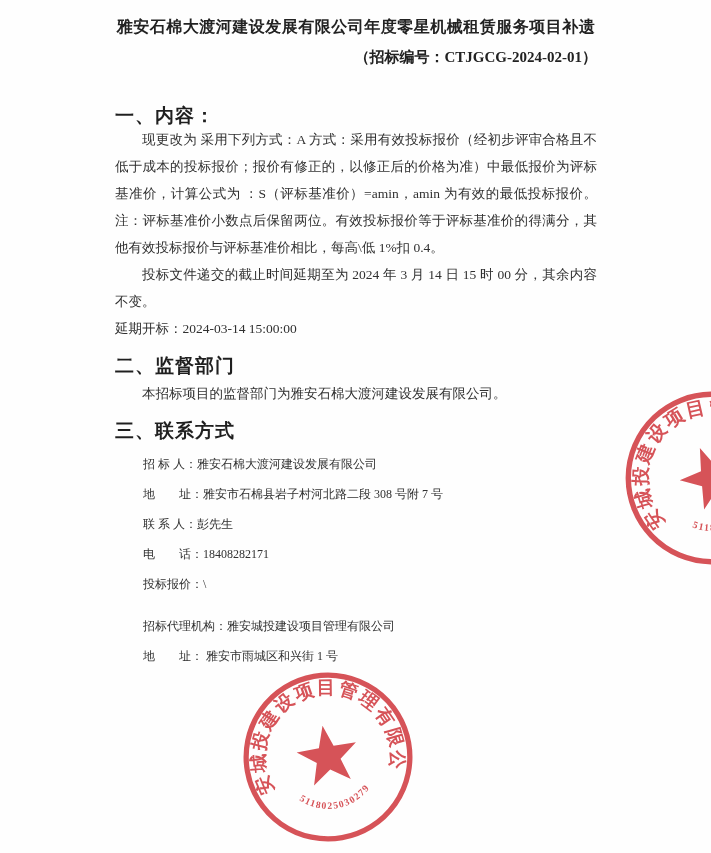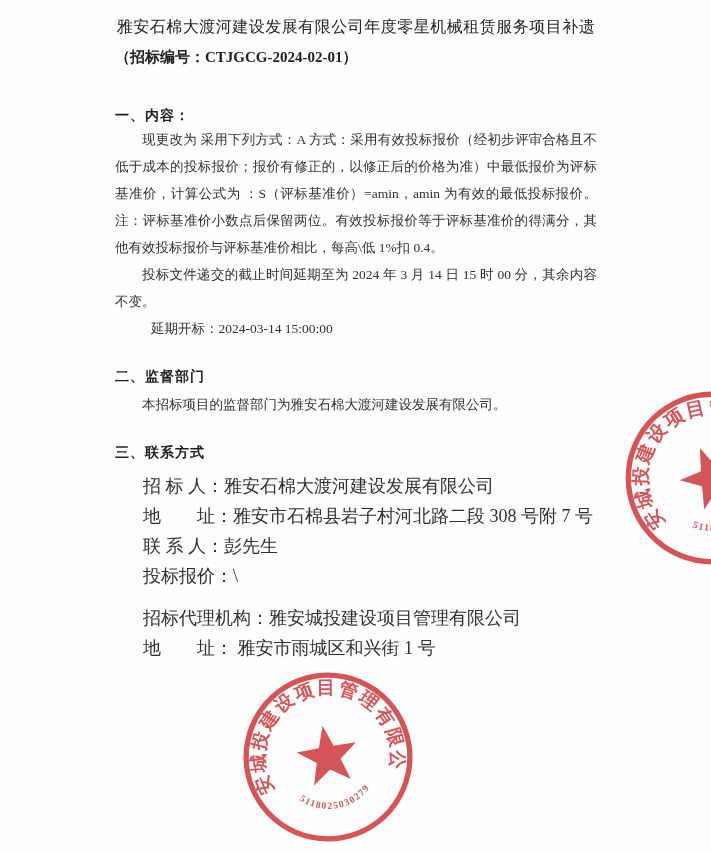--- a/index.html
+++ b/index.html
@@ -3,40 +3,40 @@
 <meta charset="utf-8">
 <style>
   html,body { margin:0; padding:0; background:#e8e8e8; }
   .page {
     width:711px; height:853px; position:relative; overflow:hidden;
     background:#fefefe; margin:0 auto;
     font-family:"Liberation Serif", serif; color:#2d2d2d;
   }
   .inner { padding:16px 114px 0 115px; }
   .doc-title {
-    font-size:16px; font-weight:400; text-align:center;
+    font-size:16px; font-weight:700; text-align:center;
     line-height:22px; letter-spacing:0.5px; color:#222;
   }
   .doc-subtitle {
-    font-size:15px; font-weight:700; text-align:left;
+    font-size:15px; font-weight:700; text-align:right;
     line-height:20px; margin-top:9px; color:#222;
   }
   .sec-h {
-    font-size:14px; font-weight:700; line-height:21px;
+    font-size:19px; font-weight:700; line-height:21px;
     margin-top:38px; letter-spacing:1px; color:#1f1f1f;
   }
-  .sec-h.tight { margin-top:24px; }
+  .sec-h.tight { margin-top:13px; }
   .para {
     font-size:13.5px; line-height:27px; text-align:justify;
     text-indent:2em; margin:0; color:#303030;
   }
   .para.first { margin-top:4px; }
-  .plain-line { font-size:13.5px; line-height:27px; color:#303030;margin-left:36px; }
+  .plain-line { font-size:13.5px; line-height:27px; color:#303030; }
   .contact { margin-top:8px; }
-  .cline { font-size:18px; line-height:30px; padding-left:28px; color:#303030; white-space:pre-wrap; }
+  .cline { font-size:12px; line-height:30px; padding-left:28px; color:#303030; white-space:pre-wrap; }
   .agency { margin-top:12px; }
   .stamp { position:absolute; mix-blend-mode:multiply; opacity:0.88; }
   .stamp-right  { left:622px; top:388px; width:180px; height:180px; transform:rotate(-22deg); }
   .stamp-bottom { left:240px; top:669px; width:176px; height:176px; transform:rotate(-10deg); }
   .seal-text { font-family:"Liberation Serif", serif; font-weight:700; }
 </style>
 </head>
 <body>
 
 <div class="page">
@@ -51,20 +51,21 @@
     <div class="plain-line">延期开标：2024-03-14 15:00:00</div>
 
     <div class="sec-h tight">二、监督部门</div>
     <p class="para first">本招标项目的监督部门为雅安石棉大渡河建设发展有限公司。</p>
 
     <div class="sec-h tight">三、联系方式</div>
     <div class="contact">
       <div class="cline">招 标 人：雅安石棉大渡河建设发展有限公司</div>
       <div class="cline">地　　址：雅安市石棉县岩子村河北路二段 308 号附 7 号</div>
       <div class="cline">联 系 人：彭先生</div>
+      <div class="cline">电　　话：18408282171</div>
       <div class="cline">投标报价：\</div>
     </div>
 
     <div class="agency">
       <div class="cline">招标代理机构：雅安城投建设项目管理有限公司</div>
       <div class="cline">地　　址： 雅安市雨城区和兴街 1 号</div>
     </div>
 
   </div>
 

